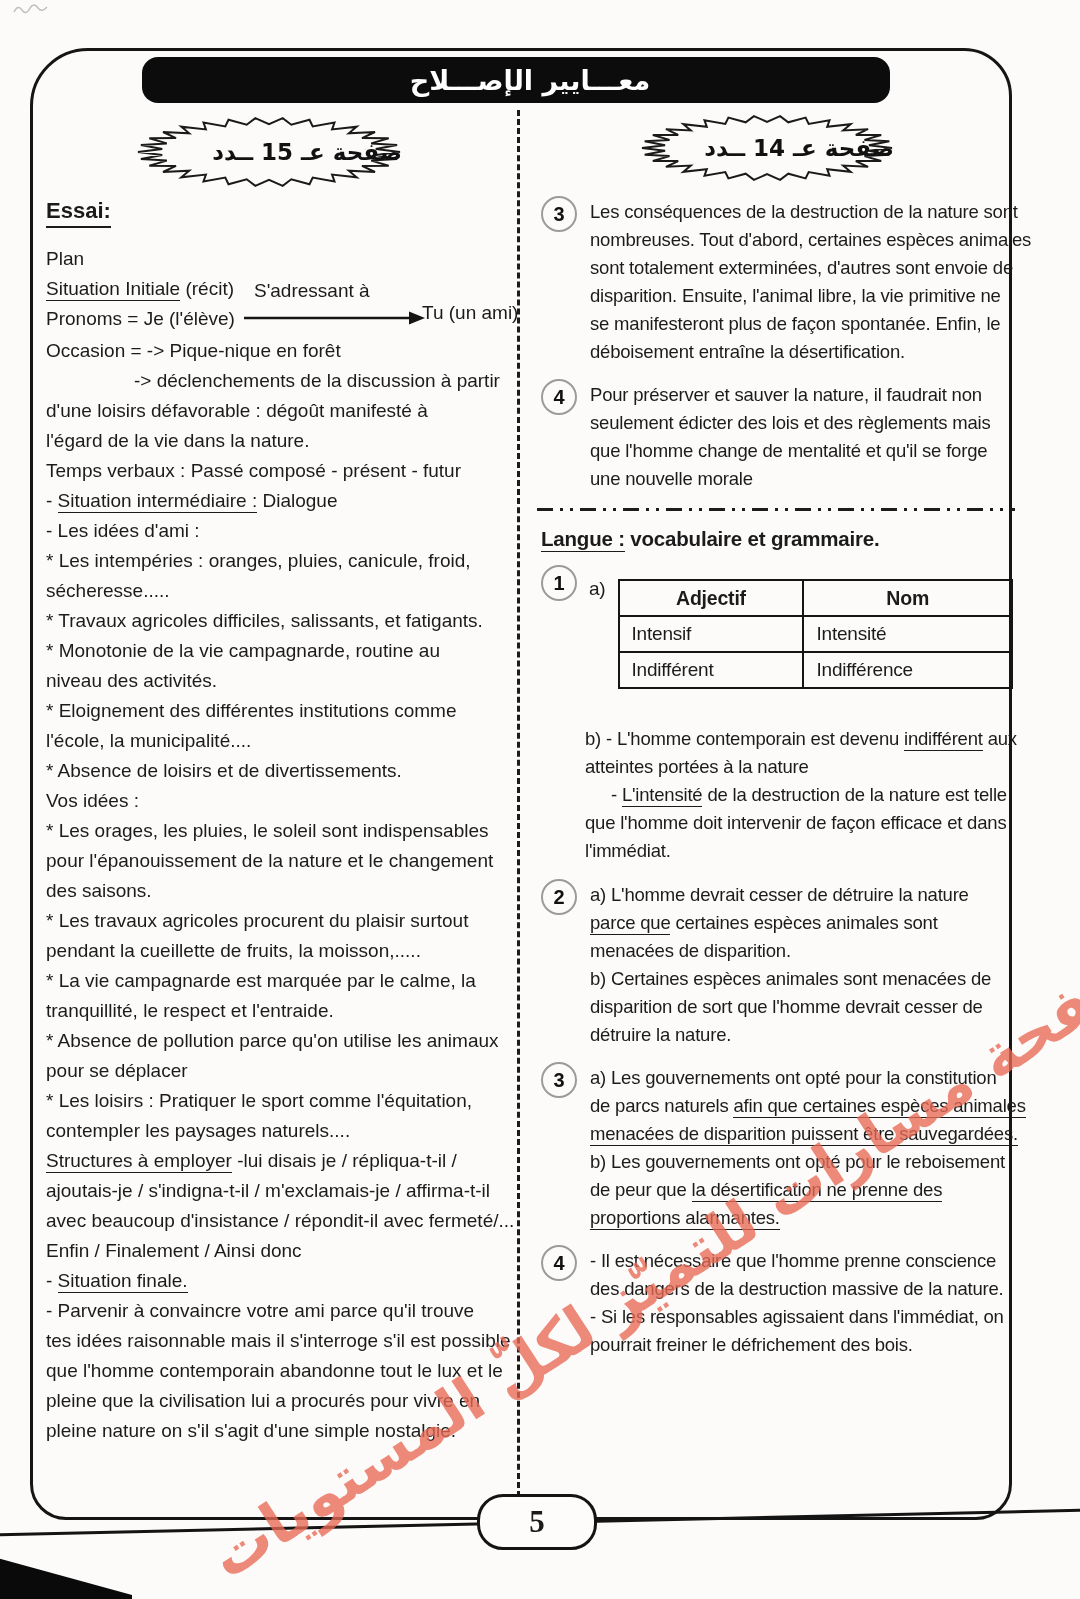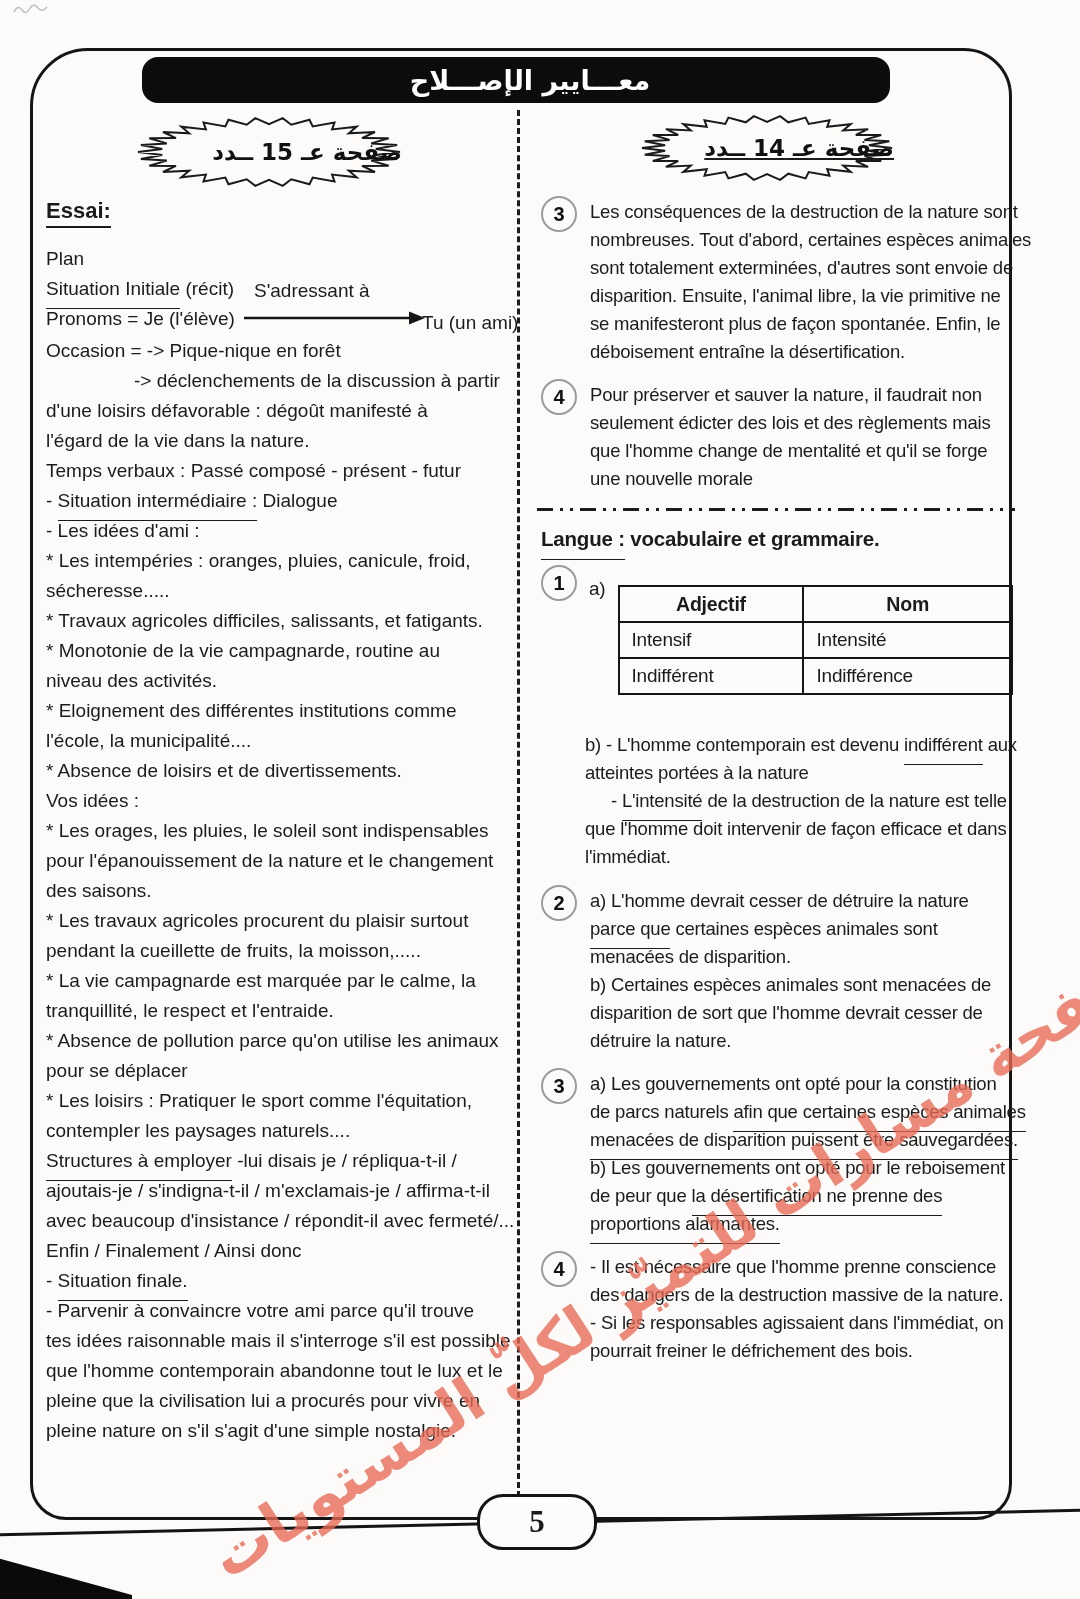--- a/index.html
+++ b/index.html
@@ -32,59 +32,59 @@
     border-left:3px dashed #1c1c1c;
   }
   
   .badge{display:flex;align-items:center;justify-content:flex-end;}
   .badge svg{position:absolute;inset:0;width:100%;height:100%;}
   .badge-label{
     position:relative;direction:rtl;font-family:"DejaVu Sans",sans-serif;
     font-weight:bold;font-size:23px;color:#111;white-space:nowrap;
   }
   .badge-left{left:136px;top:116px;width:266px;height:72px;}
-  .badge-right{left:640px;top:114px;width:254px;height:68px;text-decoration:underline;}
+  .badge-right{left:640px;top:114px;width:254px;height:68px;}
   
   .tline{white-space:nowrap;}
-  .u{border-bottom:1.6px solid #1b1b1b;padding-bottom:9px;}
+  .u{border-bottom:1.6px solid #1b1b1b;padding-bottom:1px;}
   .b{font-weight:bold;}
   .ind{padding-left:88px;}
   .ind2{padding-left:26px;}
   
   .left-col{left:46px;top:196px;width:478px;font-size:19px;line-height:30px;}
   .essay-heading{
     display:inline-block;font-weight:bold;font-size:22px;
     border-bottom:2.2px solid #1b1b1b;margin-bottom:16px;
   }
   .plan-label{line-height:30px;}
   .si-block{position:relative;height:62px;}
   .sadressant{position:absolute;left:208px;top:2px;font-size:19px;}
   .arrow-svg{position:absolute;left:198px;top:36px;}
-  .tu-label{position:absolute;left:376px;top:34px;font-size:19px;}
+  .tu-label{position:absolute;left:376px;top:24px;font-size:19px;}
   
   .right-col{left:541px;top:198px;width:472px;font-size:18.5px;line-height:28px;letter-spacing:-0.2px;}
   .q-item{display:flex;gap:13px;margin-bottom:15px;}
   .qnum{
     width:32px;height:32px;flex:0 0 auto;margin-top:-2px;
     border:2px solid #9b9b9b;border-radius:50%;
     display:flex;align-items:center;justify-content:center;
     font-weight:bold;font-size:20px;color:#111;background:transparent;
   }
   .hdivider{
     height:3px;margin:4px 0 14px -4px;width:478px;
     background:repeating-linear-gradient(to right,
       #1c1c1c 0 16px,transparent 16px 23px,
       #1c1c1c 23px 26px,transparent 26px 33px,
       #1c1c1c 33px 36px,transparent 36px 43px);
   }
   .langue-heading{font-size:20.5px;margin-bottom:14px;}
   .q1-row{display:flex;gap:12px;align-items:flex-start;margin-bottom:20px;}
   .q1-label{margin-top:8px;font-size:19px;}
   table.grammar{
-    border-collapse:collapse;margin-top:18px;flex:1;
+    border-collapse:collapse;margin-top:12px;flex:1;
     font-size:19px;
   }
   table.grammar th,table.grammar td{
     border:2.4px solid #151515;height:32px;
   }
   table.grammar th{font-weight:bold;text-align:center;font-size:19.5px;}
   table.grammar td{padding-left:12px;text-align:left;}
   .b-lines{margin-left:44px;margin-top:36px;margin-bottom:16px;}
   
   .footer-line{

